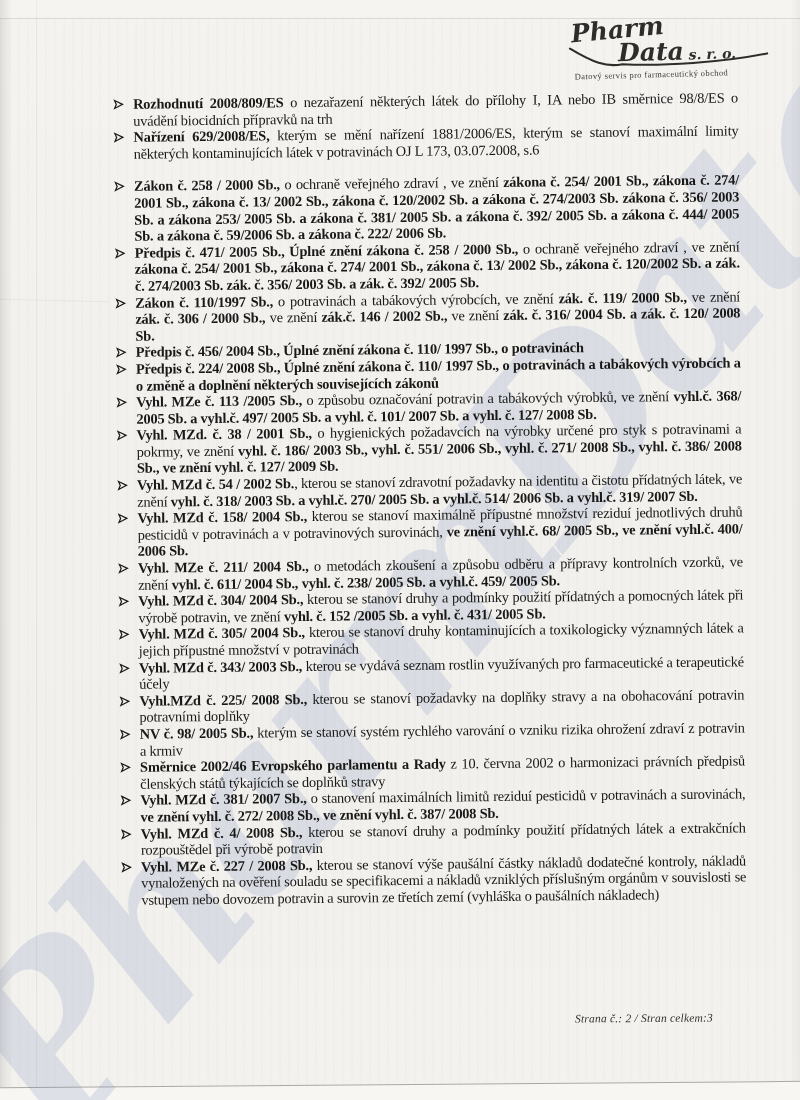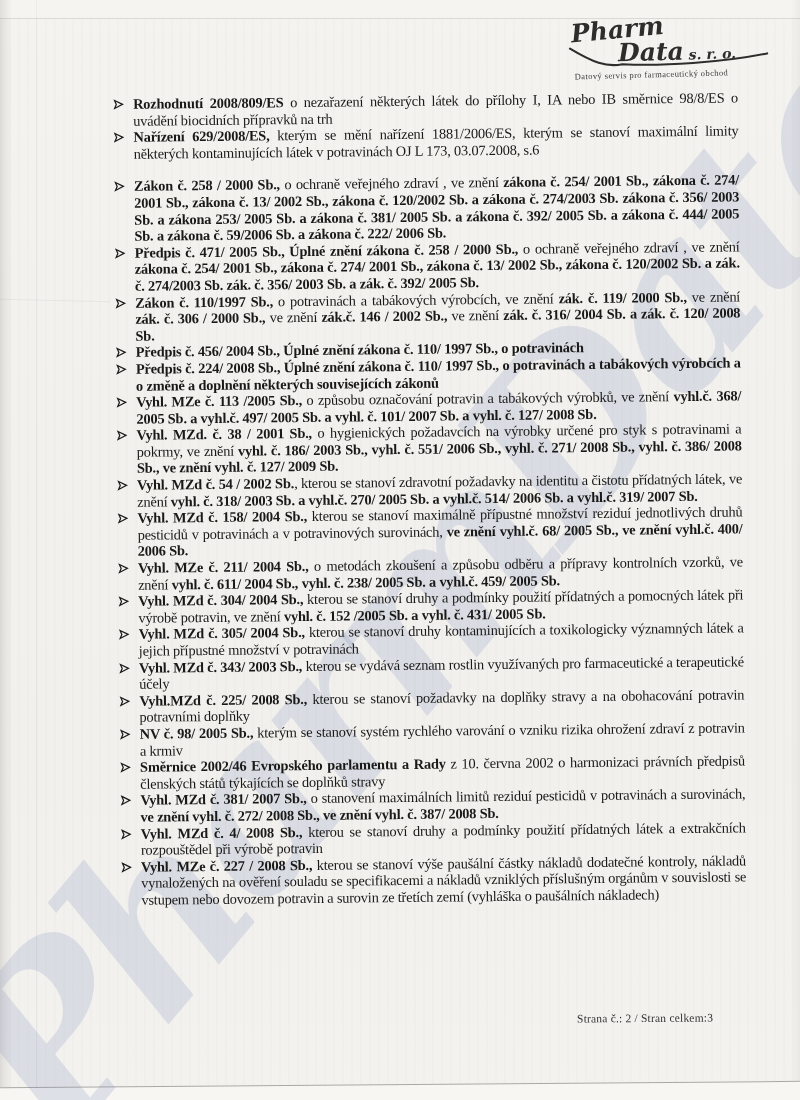--- a/index.html
+++ b/index.html
@@ -54,21 +54,21 @@
   ul.reg-list{list-style:none;margin:0;padding:0;}
   li.item{position:relative;padding-left:21px;text-align:justify;}
   li.item.gap{margin-top:16px;}
   li.item b{font-weight:bold;}
   .marker{position:absolute;left:1px;top:3px;width:11px;height:11px;}
   .marker svg{display:block;}
 
   
   .footer{
     position:absolute;top:1012px;right:87px;z-index:2;
-    font-size:11.5px;color:#333;
+    font-style:italic;font-size:11.5px;color:#333;
     transform:rotate(-0.4deg);letter-spacing:0.2px;
   }
 </style>
 </head>
 <body>
 
 <div class="page">
 
   <div class="top-edge"></div>
   <div class="left-shade"></div>

